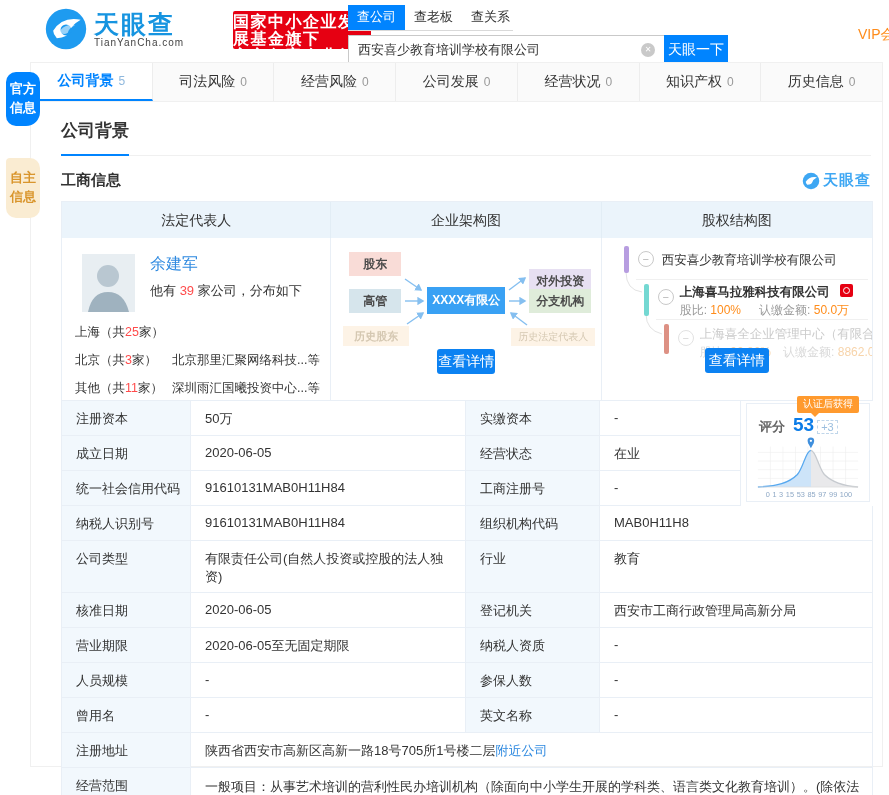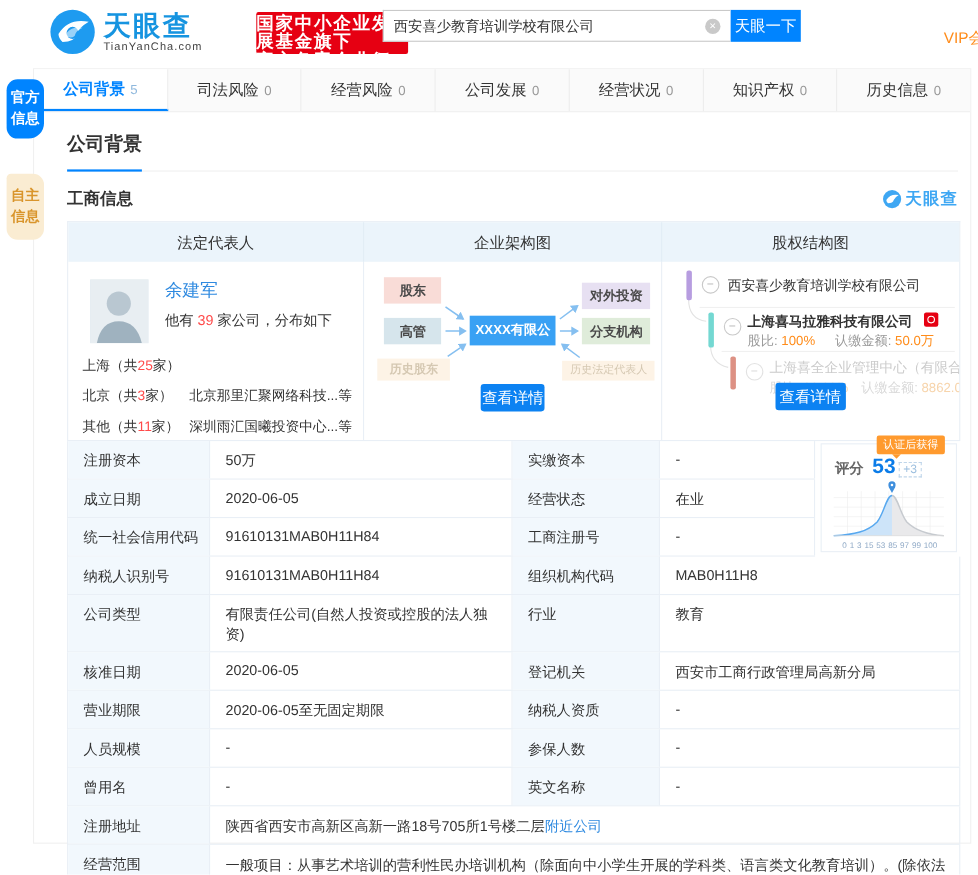--- a/index.html
+++ b/index.html
@@ -86,21 +86,21 @@
   .dist-co { color:#333; }
 
   
   .org-box { position:absolute; font-size:12px; font-weight:bold; color:#4a4a4a; text-align:center; }
   .ob-sh { left:18px; top:14px; width:52px; height:24px; line-height:24px; background:#f9dcd7; }
   .ob-ex { left:18px; top:51px; width:52px; height:24px; line-height:24px; background:#d6e5ec; }
   .ob-hsh { left:12px; top:88px; width:66px; height:20px; line-height:20px; background:#fdf3e6;
     color:#d5c8b2; font-size:11px; }
   .ob-center { left:96px; top:49px; width:78px; height:27px; line-height:27px; background:#39a1f4;
     color:#fff; font-size:12px; }
-  .ob-inv { left:198px; top:19px; width:62px; height:24px; line-height:24px; background:#e7e0f2; }
+  .ob-inv { left:198px; top:31px; width:62px; height:24px; line-height:24px; background:#e7e0f2; }
   .ob-br { left:198px; top:51px; width:62px; height:24px; line-height:24px; background:#dfecda; }
   .ob-hrep { left:180px; top:90px; width:84px; height:18px; line-height:18px; background:#fdf3e6;
     color:#d5c8b2; font-size:10px; font-weight:normal; }
   .org-arrows { position:absolute; left:0; top:0; width:271px; height:162px; pointer-events:none; }
   .detail-btn { position:absolute; width:58px; padding:2px 0; background:#0c82f2; color:#fff;
     font-size:14px; line-height:21px; text-align:center; border-radius:3px; cursor:pointer; z-index:4; }
   .org-btn { left:106px; top:111px; }
   .eq-btn { left:103px; top:110px; width:64px; }
 
   
@@ -168,20 +168,25 @@
       <div class="logo-txt">
         <div class="logo-title">天眼查</div>
         <div class="logo-domain">TianYanCha.com</div>
       </div>
     </div>
     <div class="gov-badge">
       <div>国家中小企业发展基金旗下</div>
       <div>官方备案企业征信机构</div>
     </div>
     <div class="search-wrap">
+      <div class="search-tabs">
+        <div class="search-tab active">查公司</div>
+        <div class="search-tab">查老板</div>
+        <div class="search-tab">查关系</div>
+      </div>
       <div class="search-row">
         <div class="search-box">
           <input class="search-input" value="西安喜少教育培训学校有限公司" style="">
           <span class="clear-ic">✕</span>
         </div>
         <button class="search-btn">天眼一下</button>
       </div>
     </div>
     <div class="vip">VIP会员</div>
   </div>

